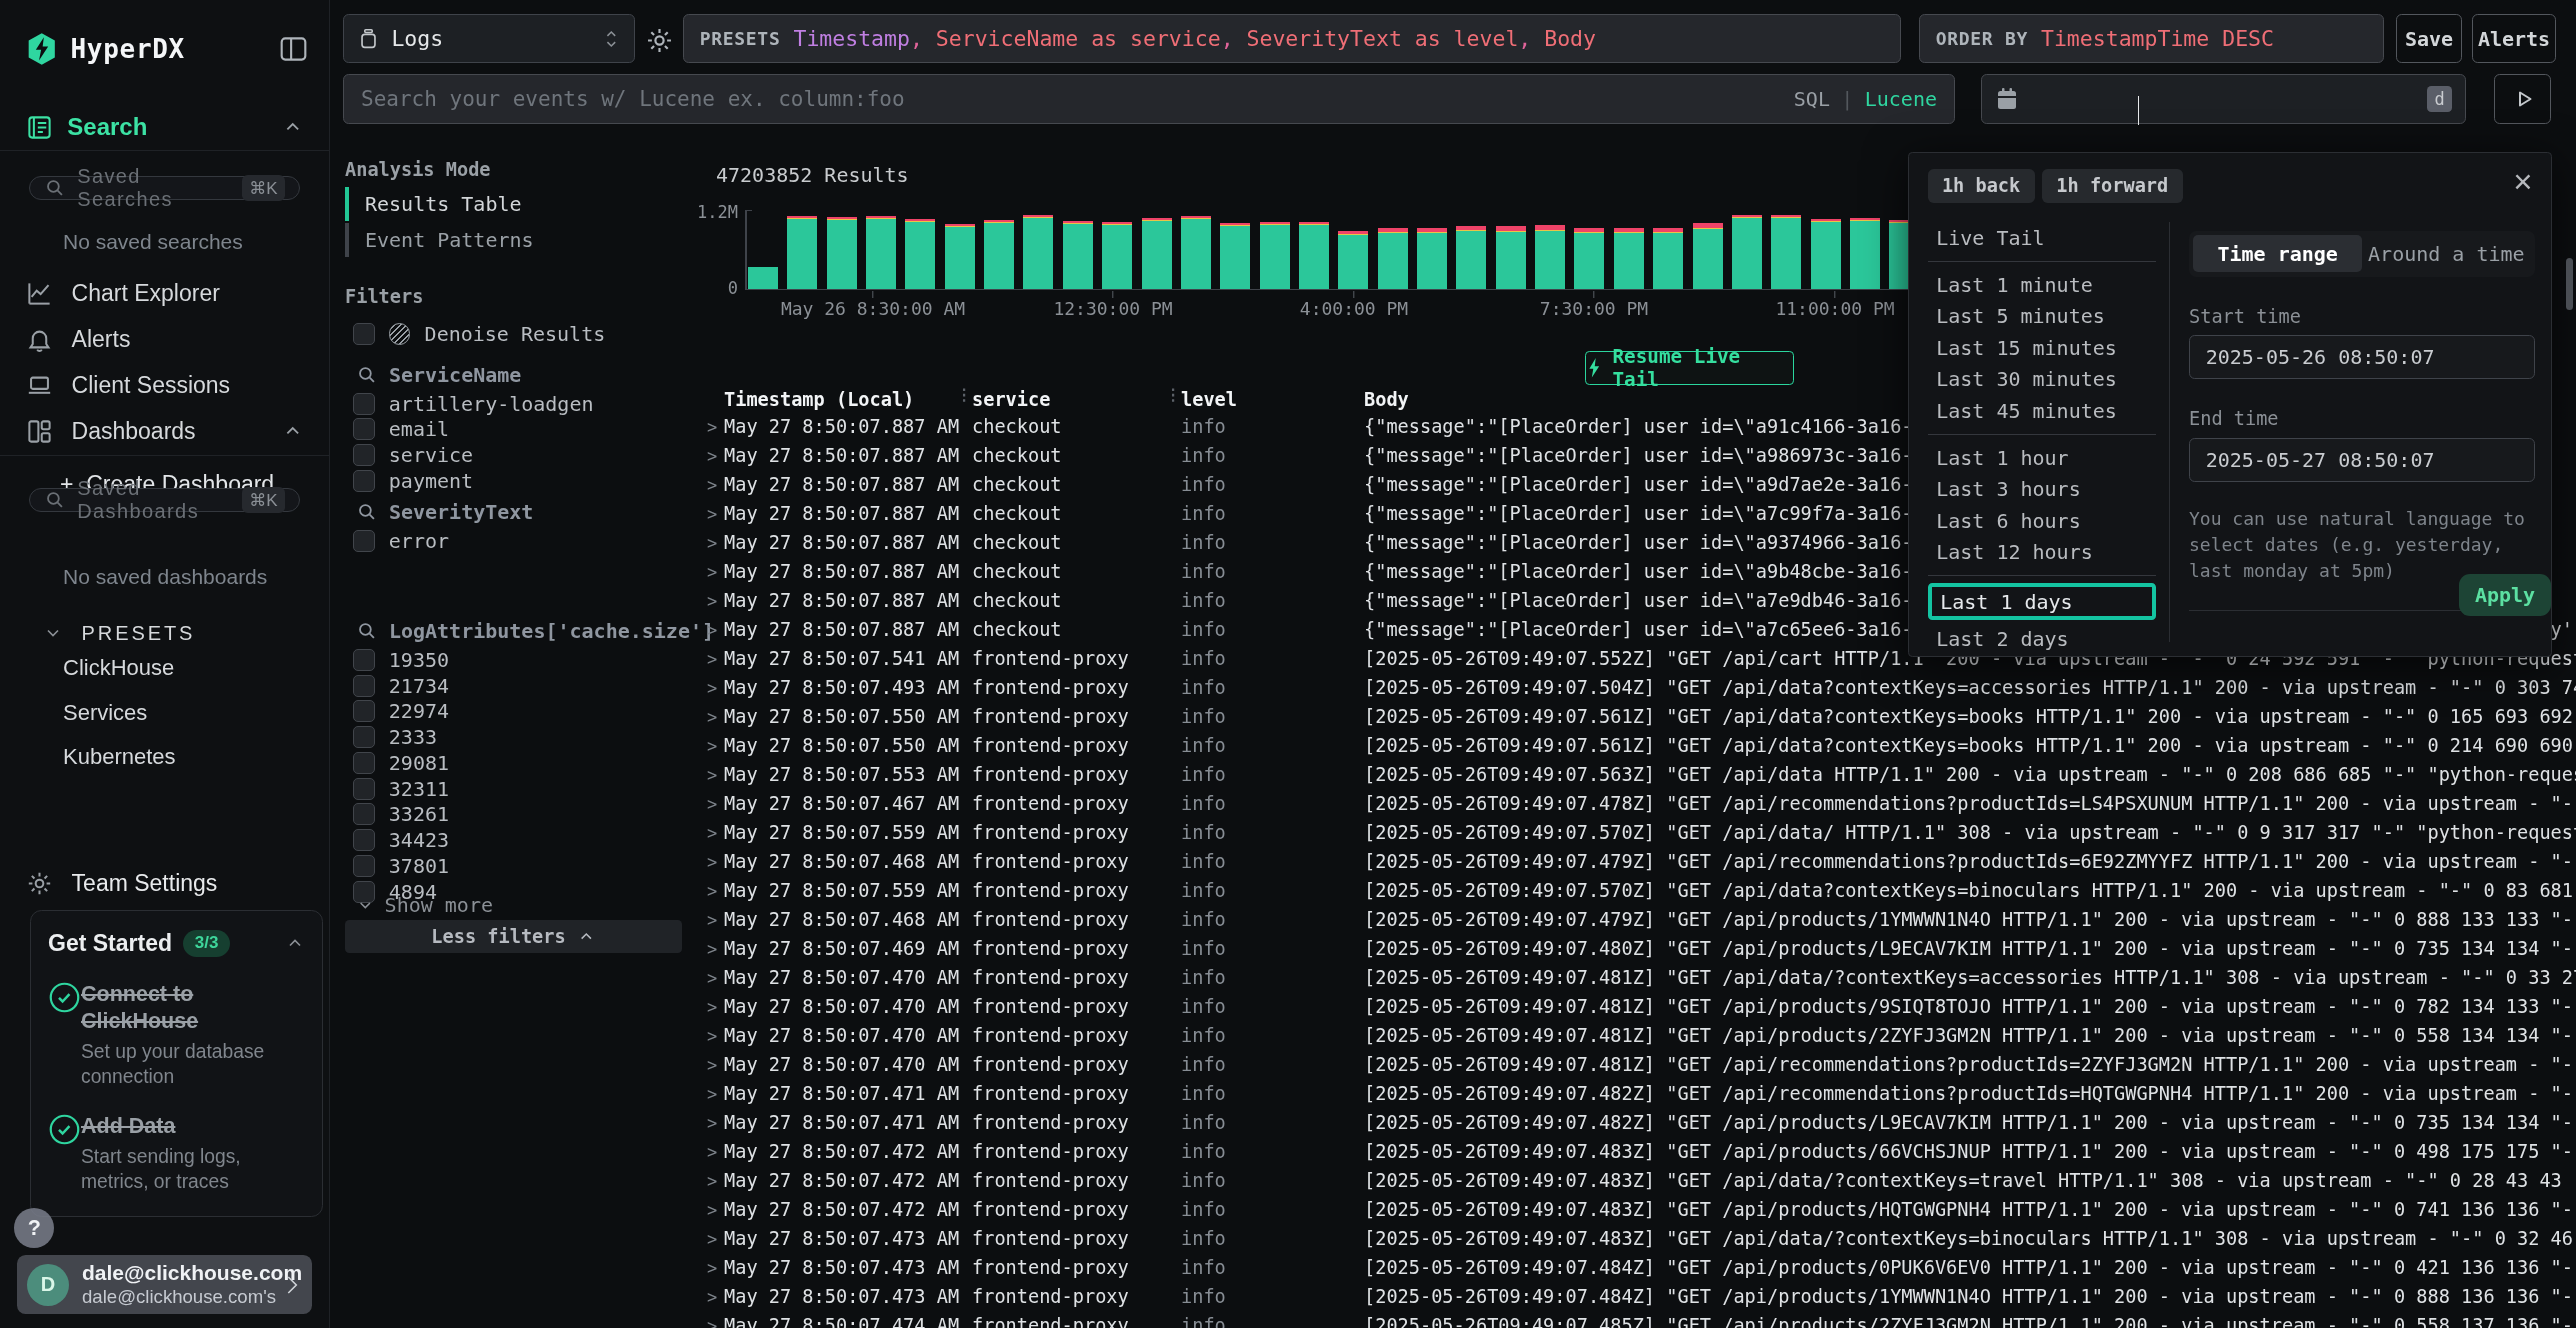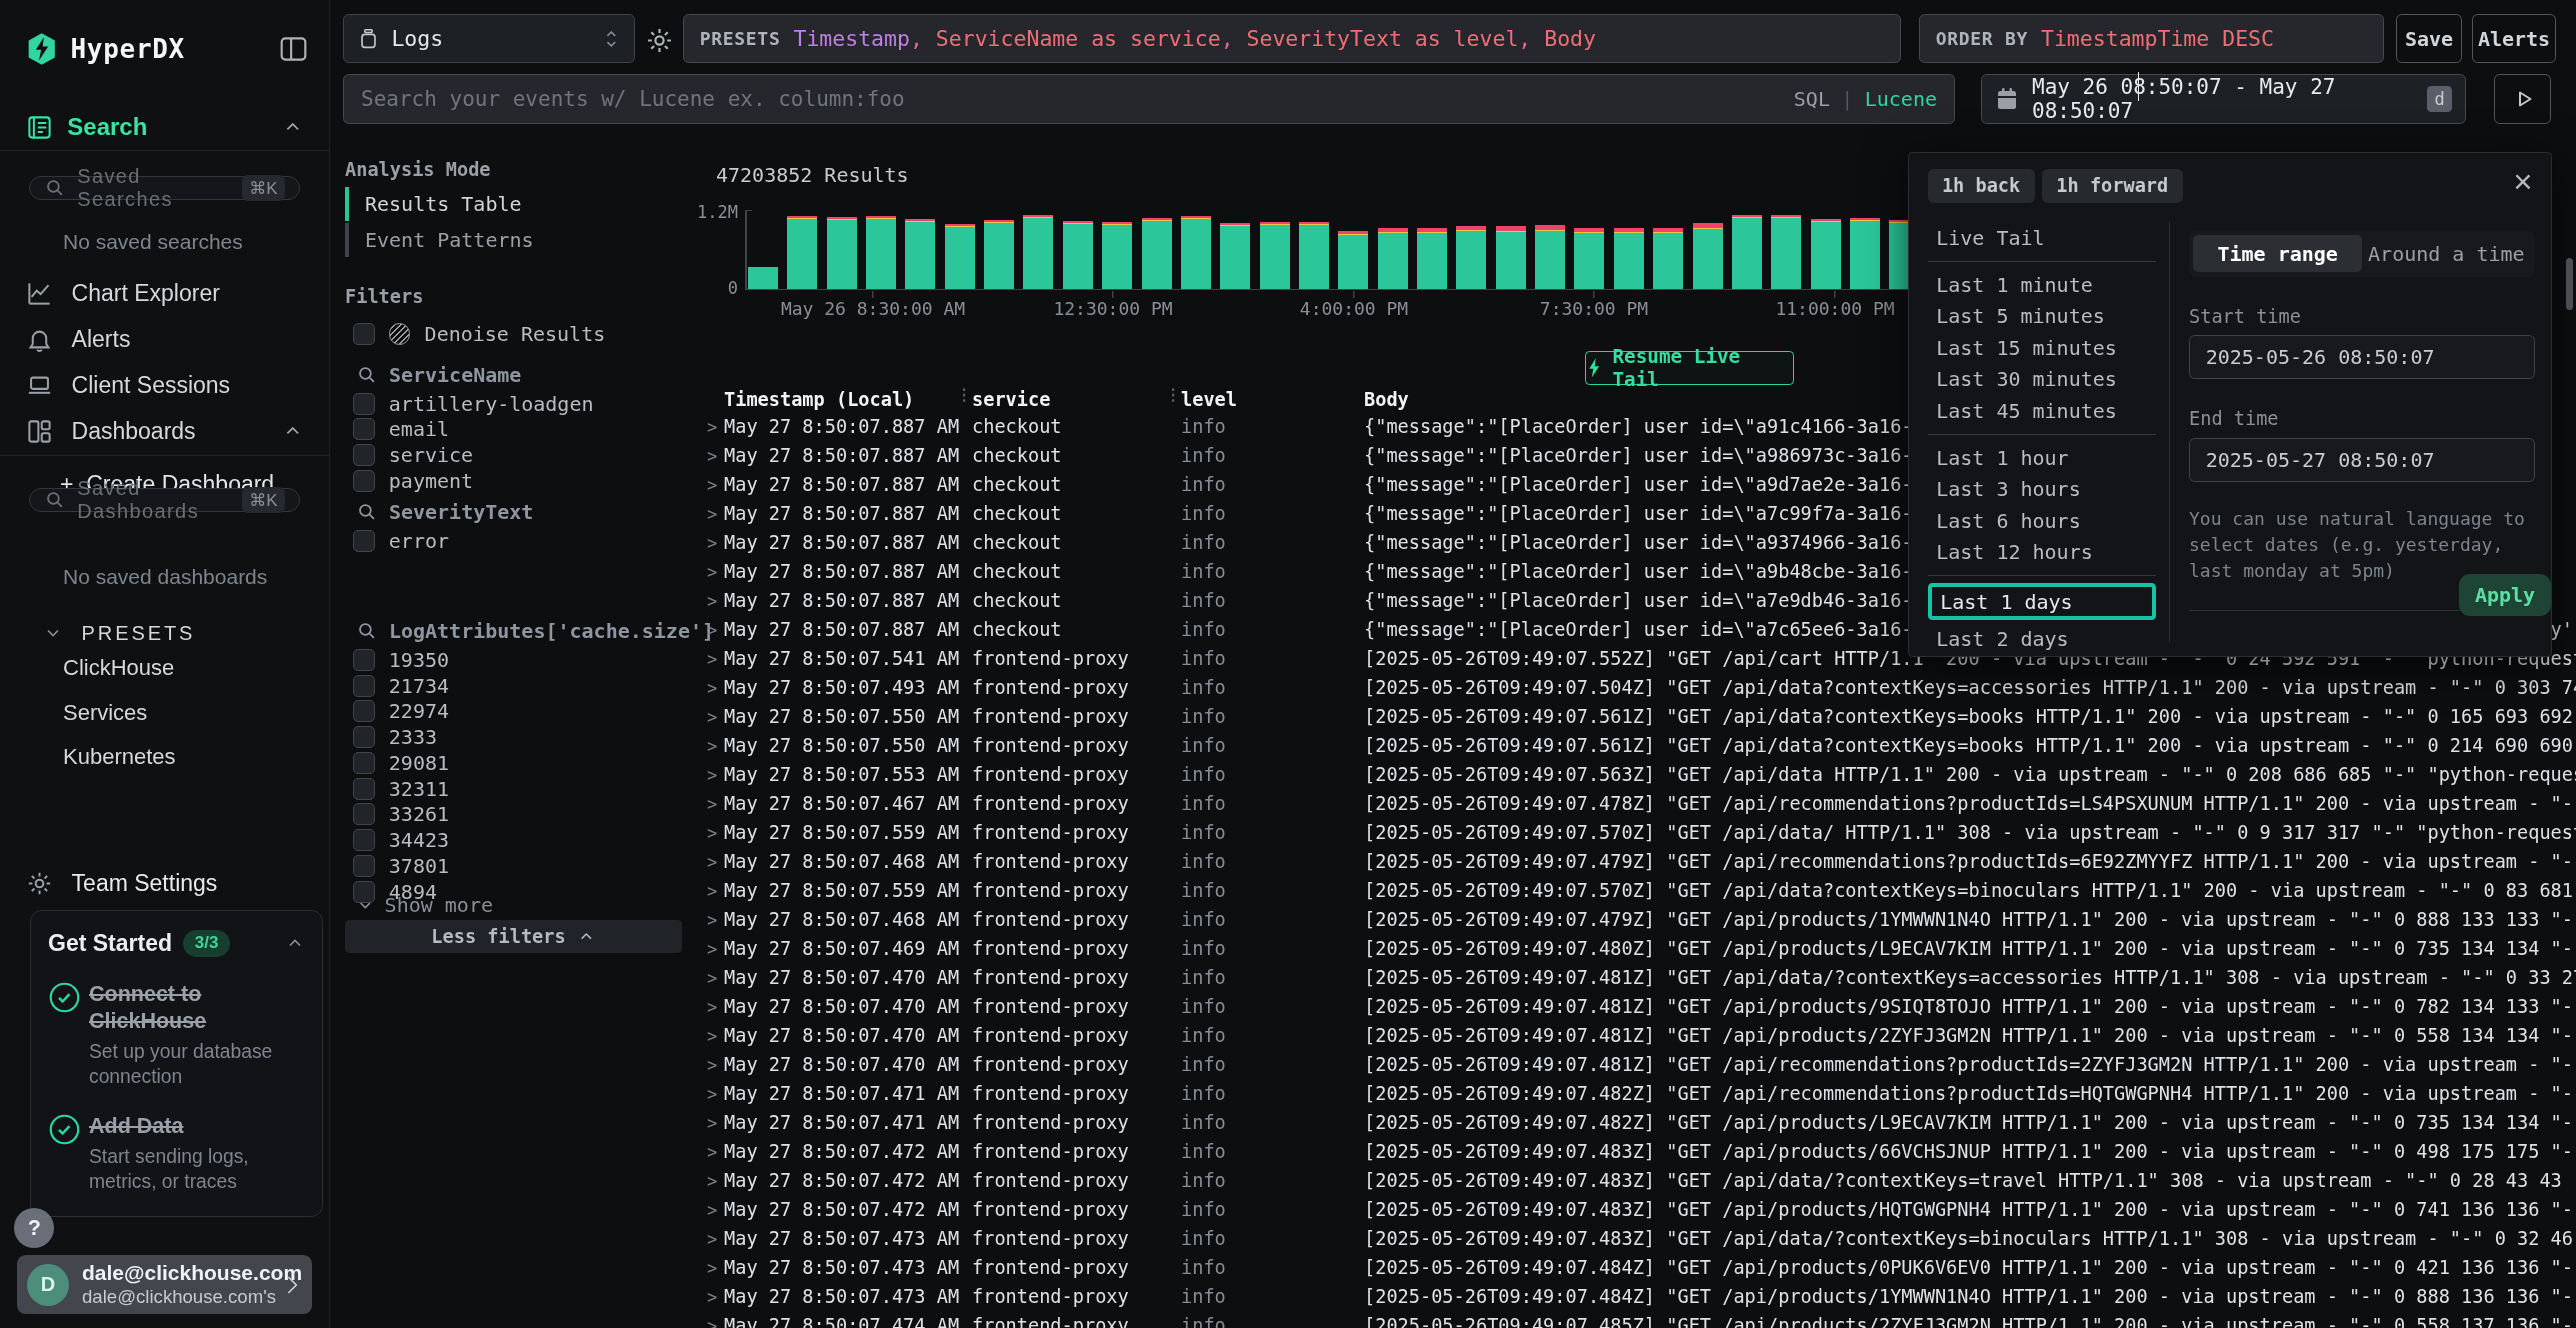--- a/index.html
+++ b/index.html
@@ -23,21 +23,21 @@
   .nav-item .lbl{font-size:23px;color:#d6d9dc;font-family:"Liberation Sans",sans-serif;flex:1;}
   .subtle{color:#8b9096;}
   .preset-item{position:absolute;left:63px;font-size:22px;color:#d6d9dc;font-family:"Liberation Sans",sans-serif;}
   .divider-h{position:absolute;left:0;right:0;height:0;border-top:1.4px solid #1f2226;}
 
   
   #gs-card{position:absolute;left:30px;top:910px;width:293px;box-sizing:border-box;border:1.4px solid #2b2e33;border-radius:11.4px;background:#111316;padding:18.6px 17px 21.5px;z-index:30;}
   .gs-head{display:flex;align-items:center;gap:11.4px;}
   .gs-title{font-family:"Liberation Sans",sans-serif;font-weight:bold;font-size:23px;color:#eceef0;}
   .gs-badge{background:#163f30;color:#3ed69b;font-weight:bold;font-size:17px;border-radius:14.3px;padding:3.6px 11.4px;font-family:"Liberation Sans",sans-serif;}
-  .gs-item{display:flex;gap:8px;margin-top:24px;}
+  .gs-item{display:flex;gap:0;margin-top:24px;}
   .gs-item .tx{flex:1;font-family:"Liberation Sans",sans-serif;}
   .gs-it-title{font-size:21.5px;font-weight:bold;color:#9aa0a6;text-decoration:line-through;line-height:1.25;}
   .gs-it-desc{font-size:19.3px;color:#80868d;line-height:1.3;margin-top:4.3px;}
   #help-fab{position:absolute;left:14.3px;top:1208px;width:40px;height:40px;border-radius:50%;background:rgba(122,127,140,0.85);
             display:flex;align-items:center;justify-content:center;font-size:21.5px;font-weight:bold;color:#f0f2f4;z-index:40;font-family:"Liberation Sans",sans-serif;}
   #user-chip{position:absolute;left:17px;top:1255px;width:295px;height:59px;border-radius:8.6px;background:rgba(125,130,142,0.48);
              display:flex;align-items:center;padding:0 10px;box-sizing:border-box;gap:13px;z-index:50;}
   #avatar{width:42px;height:42px;border-radius:50%;background:#4c8d7c;display:flex;align-items:center;justify-content:center;
           font-weight:bold;font-size:20px;color:#d9f6e8;font-family:"Liberation Sans",sans-serif;}
   .chip-email{font-family:"Liberation Sans",sans-serif;font-weight:bold;font-size:21px;color:#f0f2f5;line-height:1.15;}
@@ -379,21 +379,21 @@
 
   <div id="date-box" class="abs box">
     <span>
         <svg width="24" height="26" viewBox="0 0 24 26">
           <rect x="3" y="5" width="18" height="18" rx="2.5" fill="#9aa0a6"></rect>
           <rect x="3" y="10" width="18" height="2" fill="#1d2024"></rect>
           <rect x="7" y="2" width="2.5" height="5" rx="1" fill="#9aa0a6"></rect>
           <rect x="14.5" y="2" width="2.5" height="5" rx="1" fill="#9aa0a6"></rect>
         </svg>
       </span>
-    <span class="val"><span>May 26 08:50:07 - May 27 08:50:07</span><span class="caret"></span></span>
+    <span class="val"><span class="caret"></span></span>
     <span class="mini-kbd">d</span>
   </div>
   <div id="play-btn" class="btn">
     <svg width="24" height="24" viewBox="0 0 24 24">
         <path d="M9 5.5v13l10.5-6.5z" fill="none" stroke="#c3c7cb" stroke-width="2" stroke-linejoin="round"></path>
       </svg>
   </div>
 
   <div class="fp-label" style="top:159px;">Analysis Mode</div>
   <div id="mode-rows">

